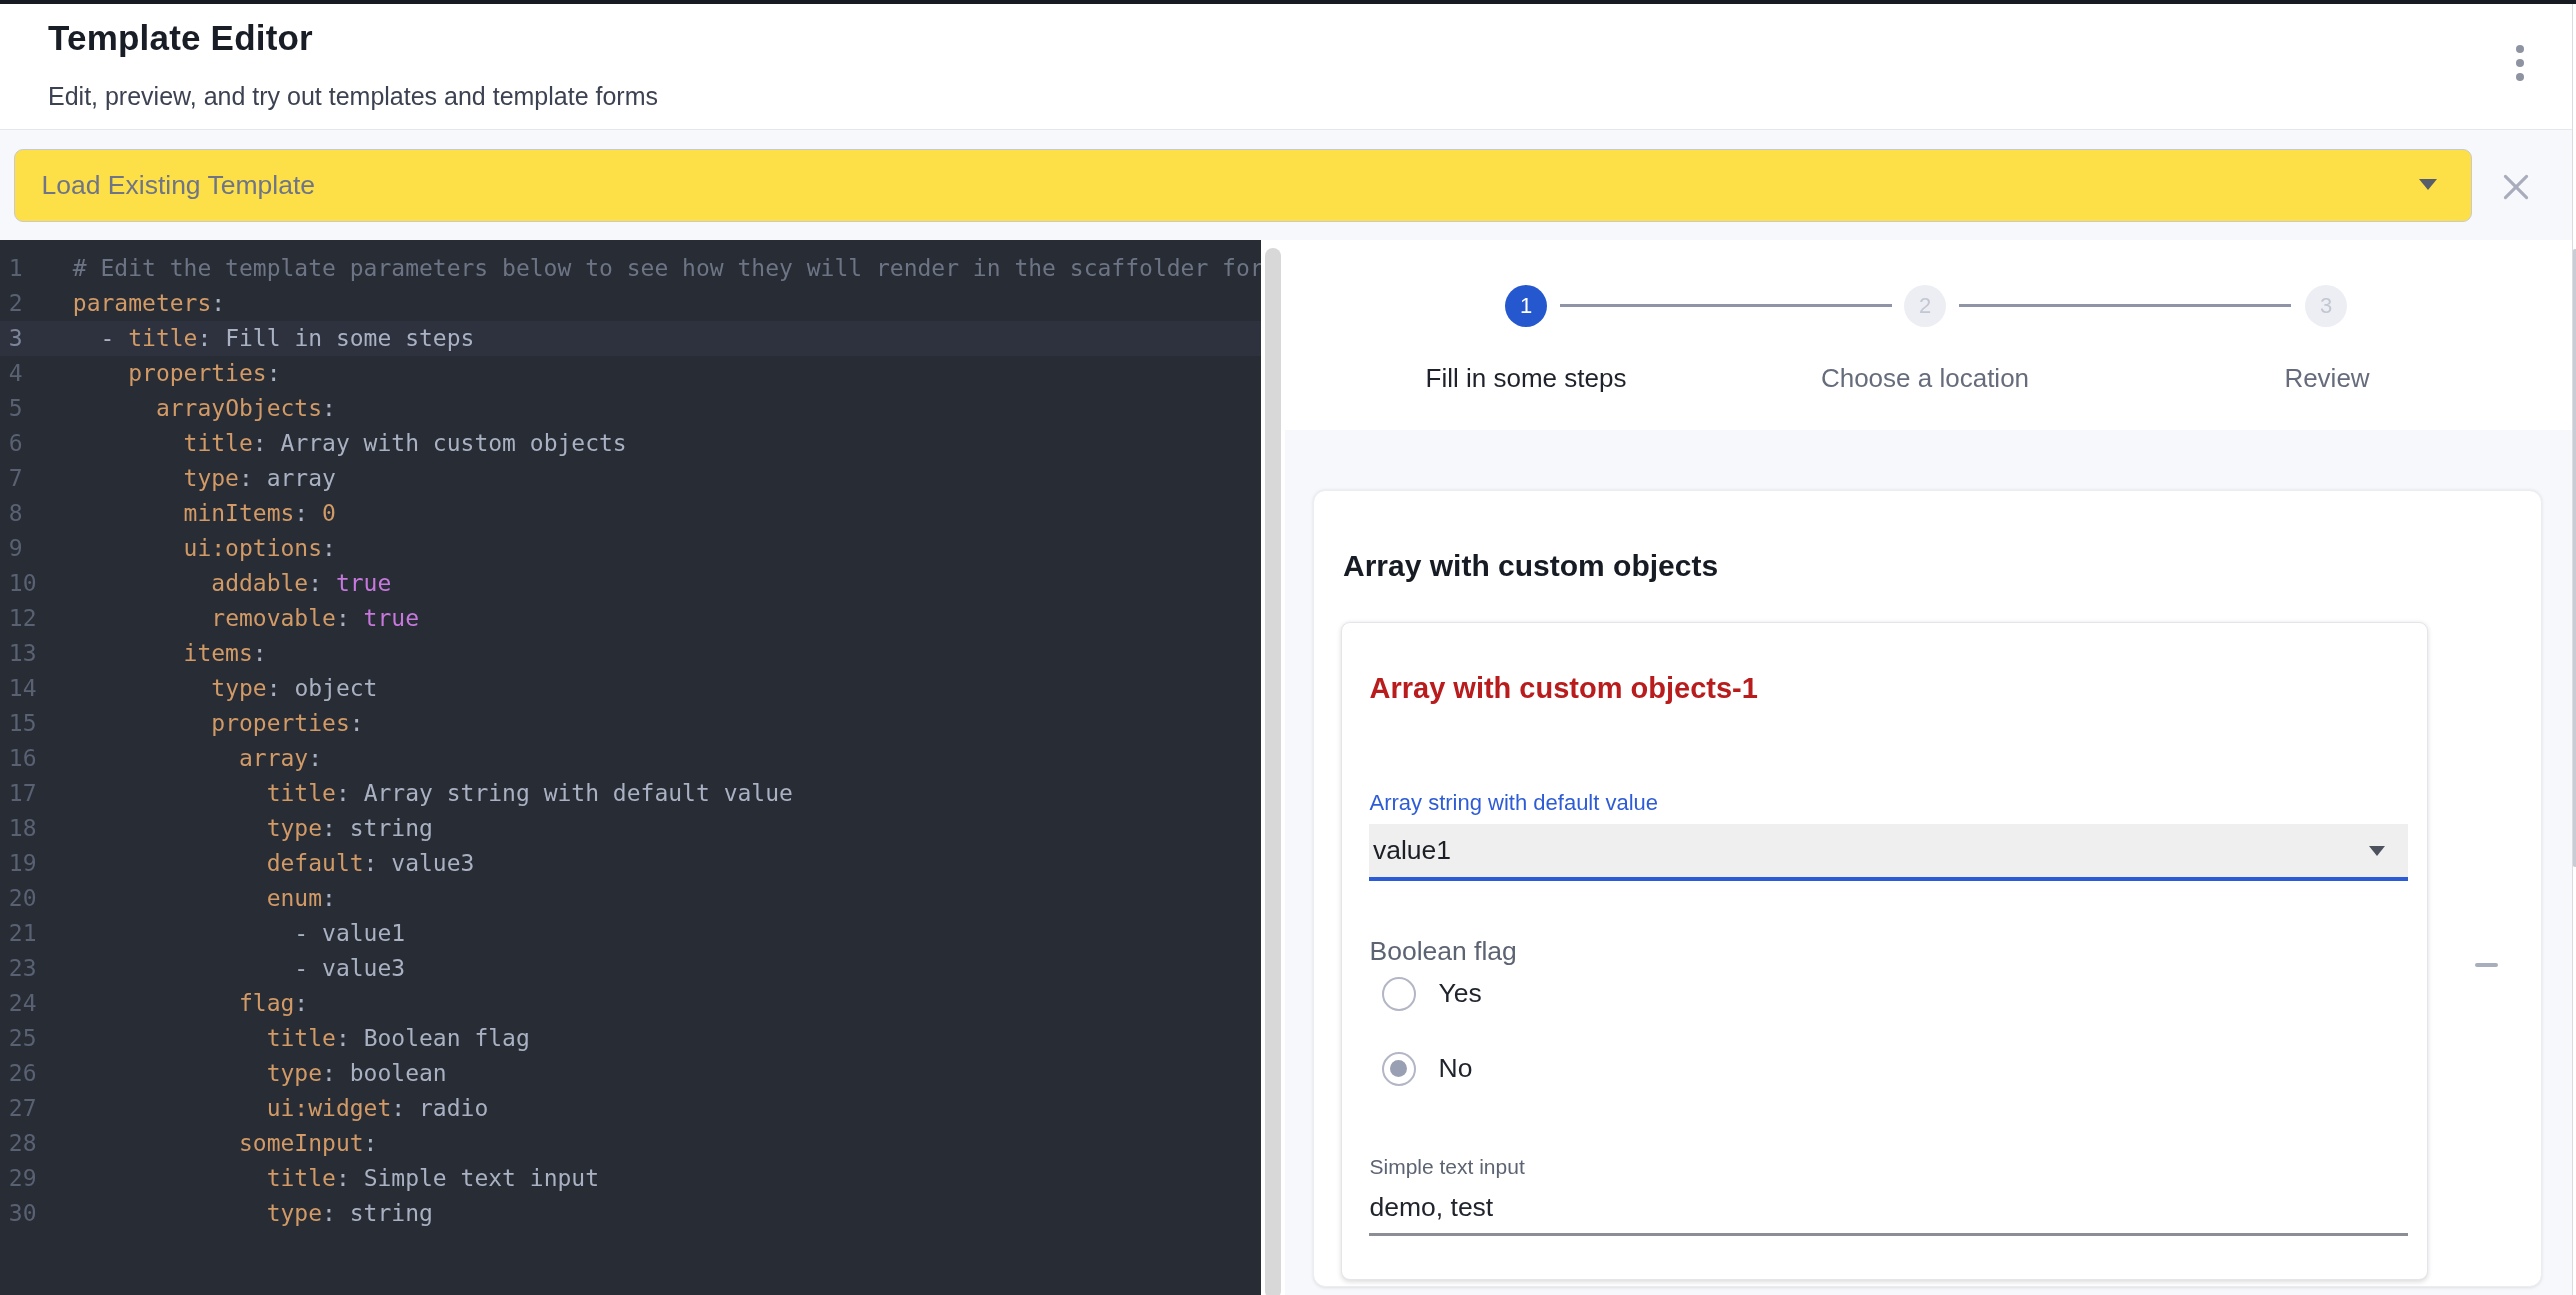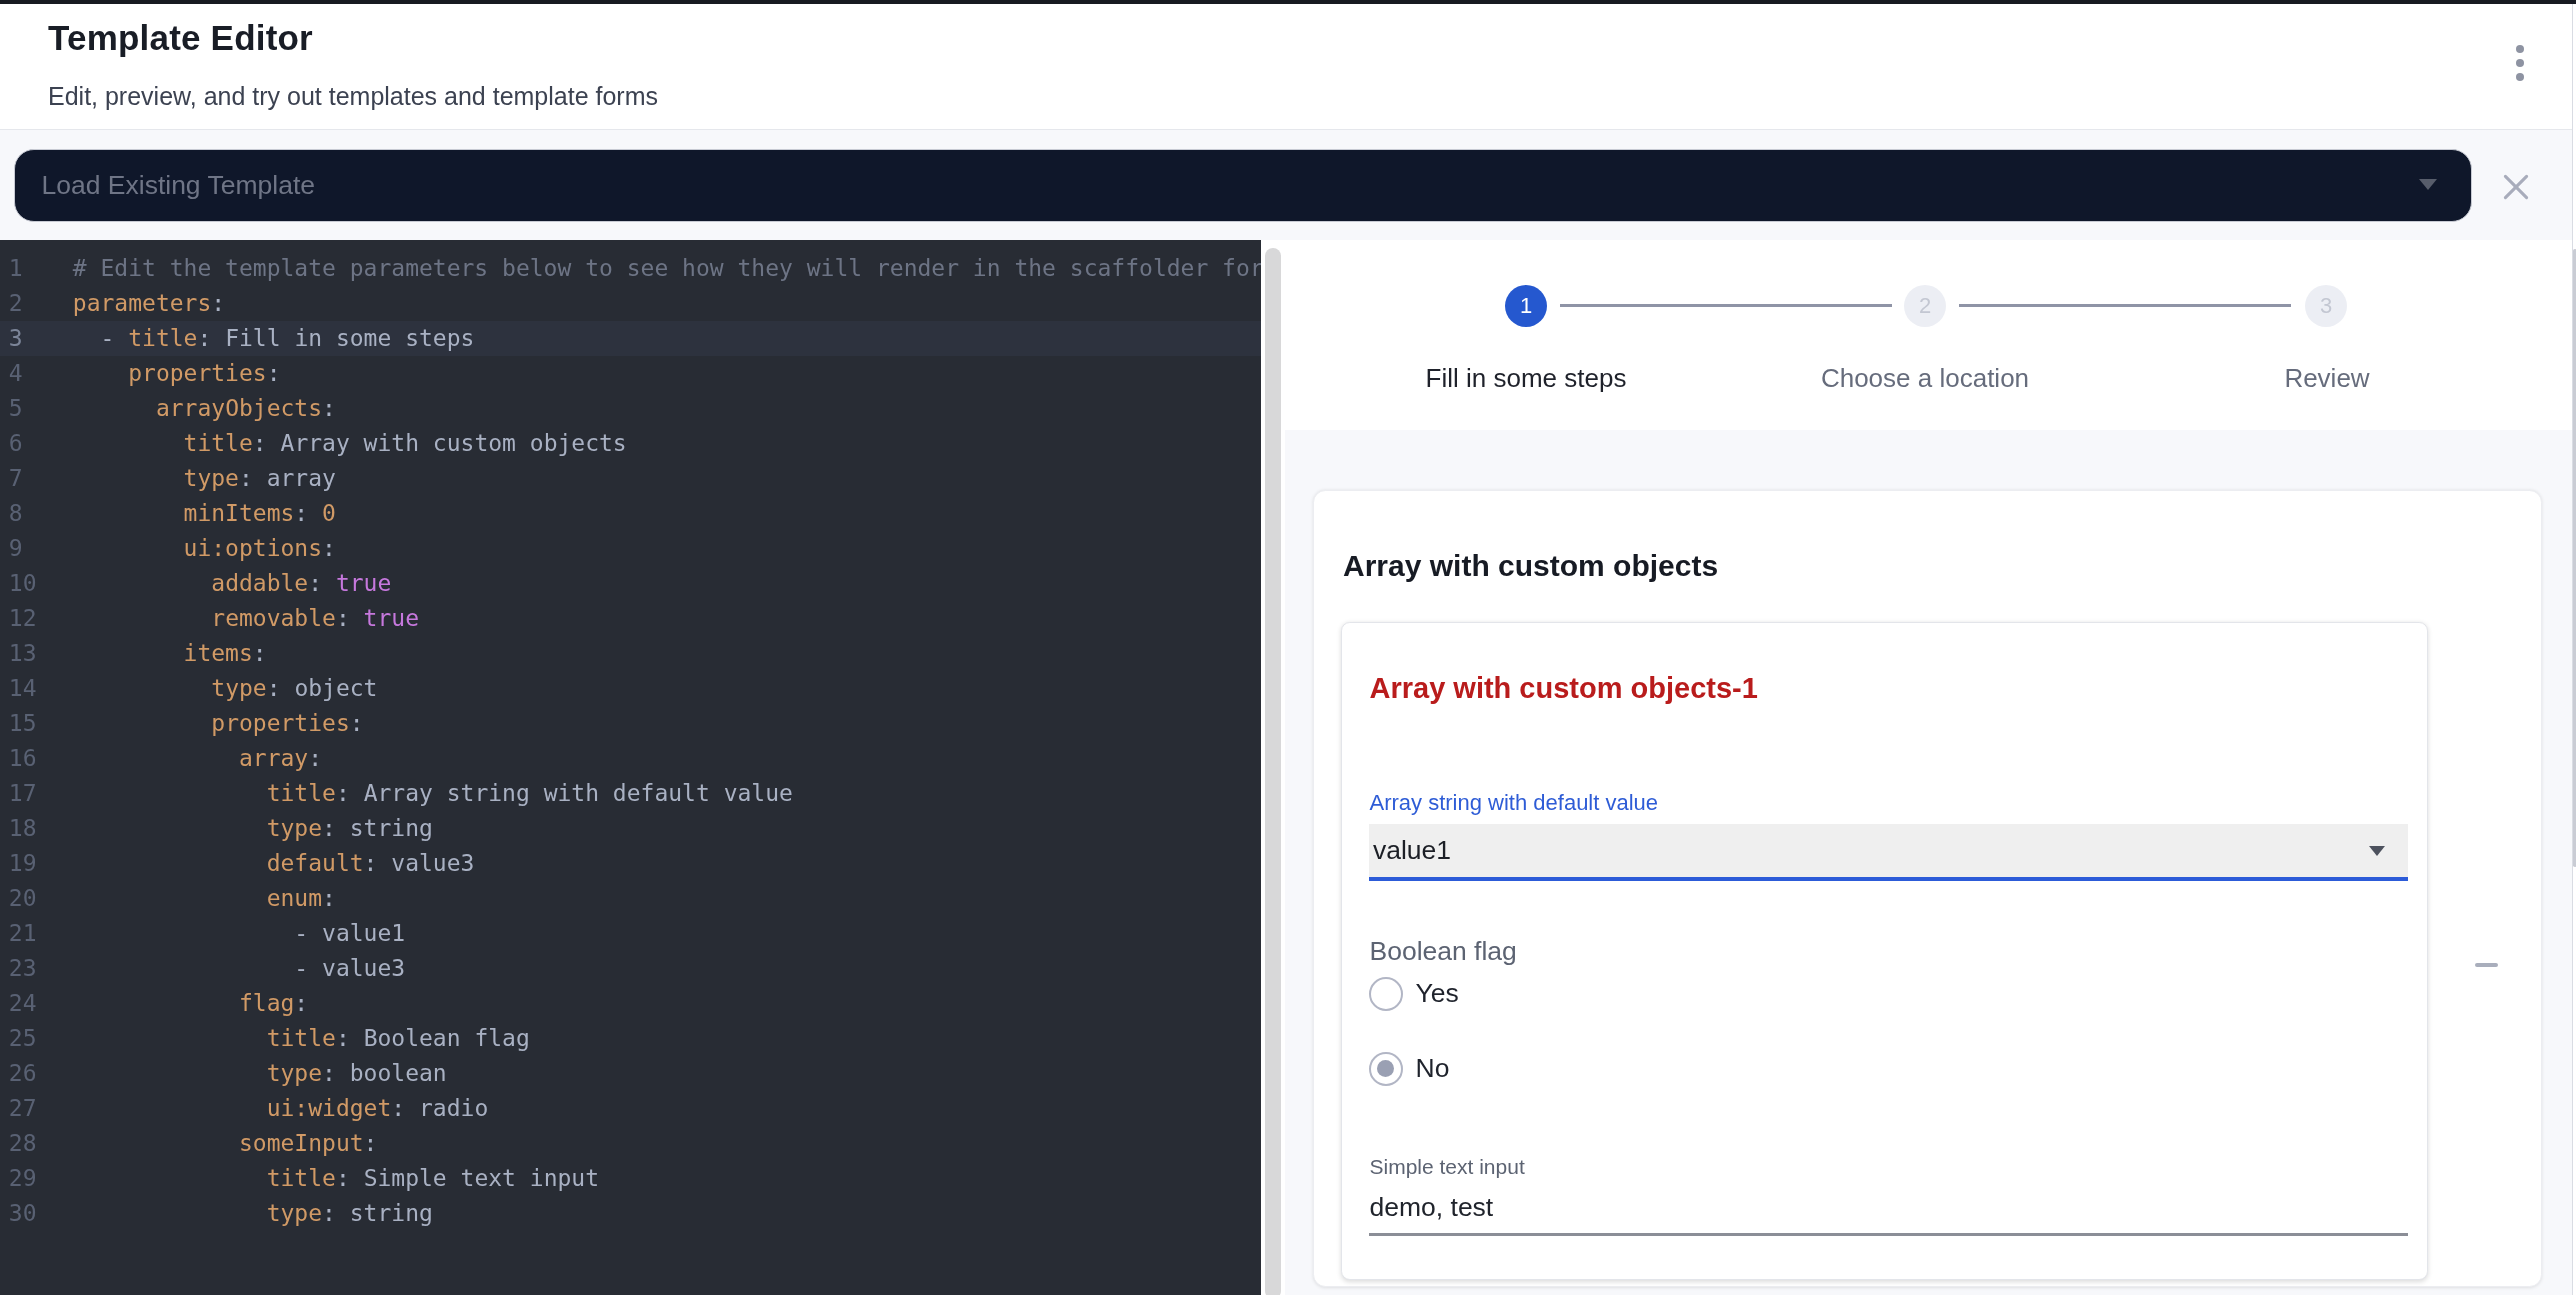--- a/index.html
+++ b/index.html
@@ -12,22 +12,22 @@
 
   #header { left:4px; top:3.5px; width:2572px; height:125px; background:#fff; }
   #page-title { left:44px; top:14px; font-size:35px; font-weight:700; color:#191d26; letter-spacing:0.2px; }
   #page-subtitle { left:44px; top:78px; font-size:25px; color:#3c4251; }
   #kebab-btn { left:2491px; top:35px; width:49px; height:49px; display:flex; flex-direction:column;
                align-items:center; justify-content:center; gap:6.2px; cursor:pointer; background:transparent; border:none; }
   #kebab-btn .dot { width:8px; height:8px; border-radius:50%; background:#8e93a2; }
 
   #load-row { left:0; top:129px; width:2572px; height:111px; background:#f7f8fb;
               border-top:0.9px solid #e5e7ec; }
-  #load-select { left:14px; top:18.6px; width:2458px; height:73px; background:#0f172a;
-                 border:1.8px solid #c7cad3; border-radius:20px; cursor:pointer; }
+  #load-select { left:14px; top:18.6px; width:2458px; height:73px; background:#fde047;
+                 border:1.8px solid #c7cad3; border-radius:9px; cursor:pointer; }
   #load-placeholder { left:26.5px; top:0; height:70px; line-height:70px; font-size:26.5px; color:#6f7586; }
   #load-caret { right:34px; top:29px; width:0; height:0;
                 border-left:9.7px solid transparent; border-right:9.7px solid transparent;
                 border-top:11.5px solid #575d6b; }
   #clear-btn { left:2491px; top:32px; width:49px; height:49px; background:transparent; border:none;
                display:flex; align-items:center; justify-content:center; cursor:pointer; }
 
   
   #main { left:0; top:240px; width:2576px; height:1055px; }
 
@@ -79,22 +79,22 @@
   #select-field { left:27px; top:201px; width:1039px; height:57px; cursor:pointer; }
   #select-fill { position:absolute; left:0; top:0; width:1039px; height:53px; background:#efefef; }
   #select-value { position:absolute; left:4.4px; top:0; height:53px; line-height:53px;
                   font-size:26.5px; color:#1c1f26; }
   #select-caret { position:absolute; right:23px; top:22px; width:0; height:0;
                   border-left:8.8px solid transparent; border-right:8.8px solid transparent;
                   border-top:10.6px solid #4d525e; }
   #select-underline { position:absolute; left:0; top:53px; width:1039px; height:4.4px; background:#2c5bd8; }
 
   #bool-label { left:28px; top:313px; font-size:26.5px; color:#5c6372; }
-  .radio-row { position:absolute; left:27px; height:35px; display:flex; align-items:center;
-               gap:13px; cursor:pointer; }
+  .radio-row { position:absolute; left:40px; height:35px; display:flex; align-items:center;
+               gap:23px; cursor:pointer; }
   #radio-yes { top:353px; }
   #radio-no  { top:428px; }
   .radio-outer { width:34px; height:34px; border:2.7px solid #b2b6c5; border-radius:50%;
                  display:flex; align-items:center; justify-content:center; background:#fff; }
   .radio-dot { width:17.7px; height:17.7px; border-radius:50%; background:#9aa0b3; display:none; }
   .radio-row.checked .radio-dot { display:block; }
   .radio-text { font-size:26.5px; color:#1f232c; }
 
   #text-label { left:28px; top:532px; font-size:21px; color:#5c6372; }
   #text-value { left:28px; top:569px; font-size:26.5px; color:#20242c; }

